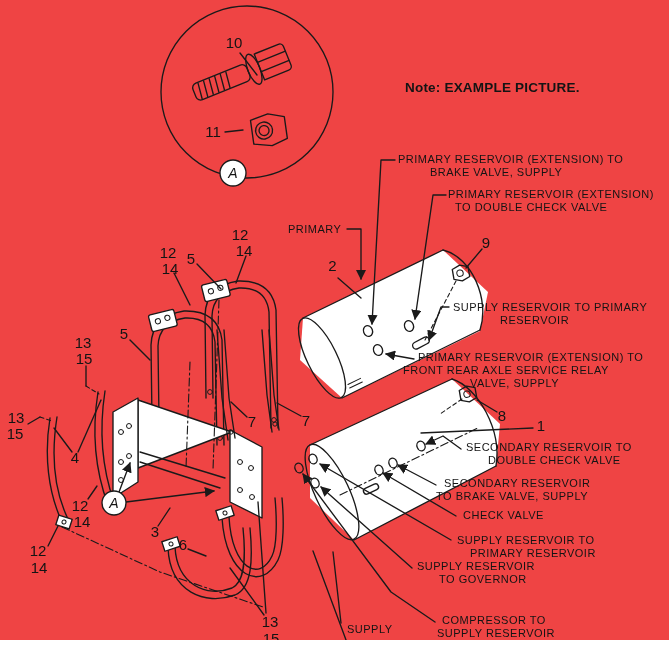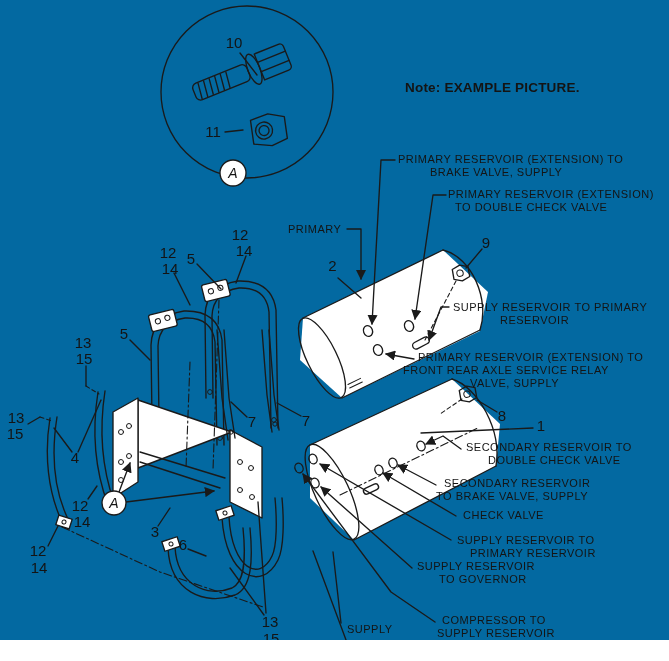--- a/index.html
+++ b/index.html
@@ -1,16 +1,16 @@
 <!DOCTYPE html>
 <html><head>
 <meta charset="utf-8">
 <style>
   html,body{margin:0;padding:0;background:#ffffff;}
-  #stage{position:relative;width:669px;height:640px;background:#0369a1;overflow:hidden;
+  #stage{position:relative;width:669px;height:640px;background:#ef4444;overflow:hidden;
          font-family:"Liberation Sans",sans-serif;}
   #diagram{position:absolute;left:0;top:0;}
   #diagram path,#diagram line,#diagram polyline,#diagram polygon,
   #diagram circle,#diagram ellipse,#diagram rect{
       stroke:#1a1a1a;fill:none;stroke-width:1.35;stroke-linecap:round;stroke-linejoin:round;}
   #diagram .wfill{fill:#ffffff;}
   #diagram .dash{stroke-dasharray:8 3 2 3;stroke-width:1.1;}
   #diagram .dash2{stroke-dasharray:4 3;stroke-width:1.1;}
   #diagram .thin{stroke-width:1;}
   #diagram text{stroke:none;fill:#141414;}

